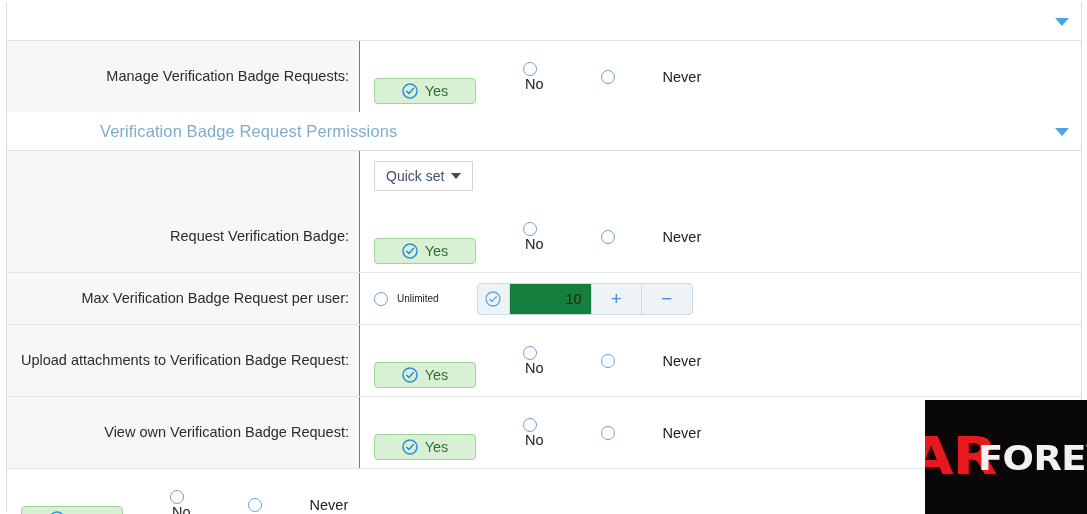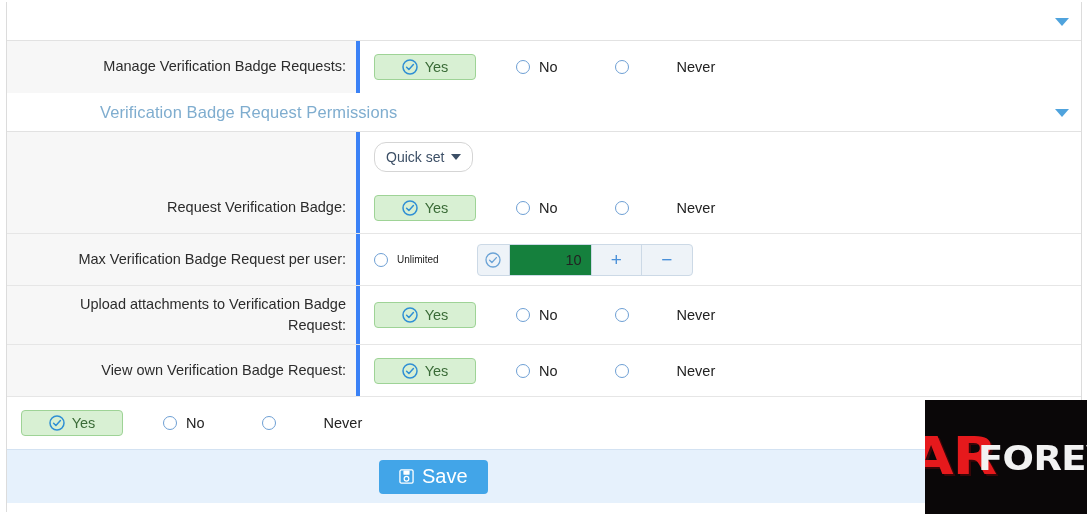--- a/index.html
+++ b/index.html
@@ -67,21 +67,21 @@
     width: 353px;
     flex: 0 0 353px;
     display: flex;
     align-items: center;
     justify-content: flex-end;
     padding: 8px 10px 8px 12px;
     text-align: right;
     font-size: 14.5px;
     color: #2c2c2c;
     line-height: 1.45;
-    border-right: 4px solid #3b82f6;
+    border-right: 1px solid #3b82f6;
     background: #f7f7f7;
   }
   .row .ctrl-cell {
     flex: 1 1 auto;
     display: flex;
     align-items: center;
     padding: 8px 0 8px 14px;
     background: #ffffff;
   }
   .row.toolbar-row { min-height: 50px; border-bottom: none; }
@@ -98,23 +98,24 @@
     user-select: none;
   }
   .opt.yes {
     width: 102px;
     height: 26px;
     justify-content: center;
     background: #d8f0d3;
     border: 1px solid #9ed396;
     border-radius: 4px;
     color: #3a6b37;
+    margin-top: 29px;
   }
   .opt.yes .txt { margin-left: 7px; }
-  .opt.no   { margin-left: 40px; }
+  .opt.no   { margin-left: 40px; flex-direction: column; }
   .opt.never{ margin-left: 57px; gap: 39px; }
   .opt .radio {
     width: 14px; height: 14px;
     border: 1.6px solid #6e9fd4;
     border-radius: 50%;
     background: #fff;
     flex: 0 0 14px;
   }
   .opt.no .txt, .opt.never .txt { margin-left: 9px; }
 
@@ -175,21 +176,21 @@
   .stepper .sp-btn:last-child { border-right: none; }
 
   
   .quickset {
     display: inline-flex;
     align-items: center;
     height: 30px;
     padding: 0 11px;
     background: #ffffff;
     border: 1px solid #d5d5d5;
-    border-radius: 12px;
+    border-radius: 0;
     font-size: 14px;
     color: #3c4f66;
     cursor: pointer;
   }
   .quickset .qcaret {
     width: 0; height: 0;
     margin-left: 7px;
     border-left: 5px solid transparent;
     border-right: 5px solid transparent;
     border-top: 6px solid #3c4f66;

